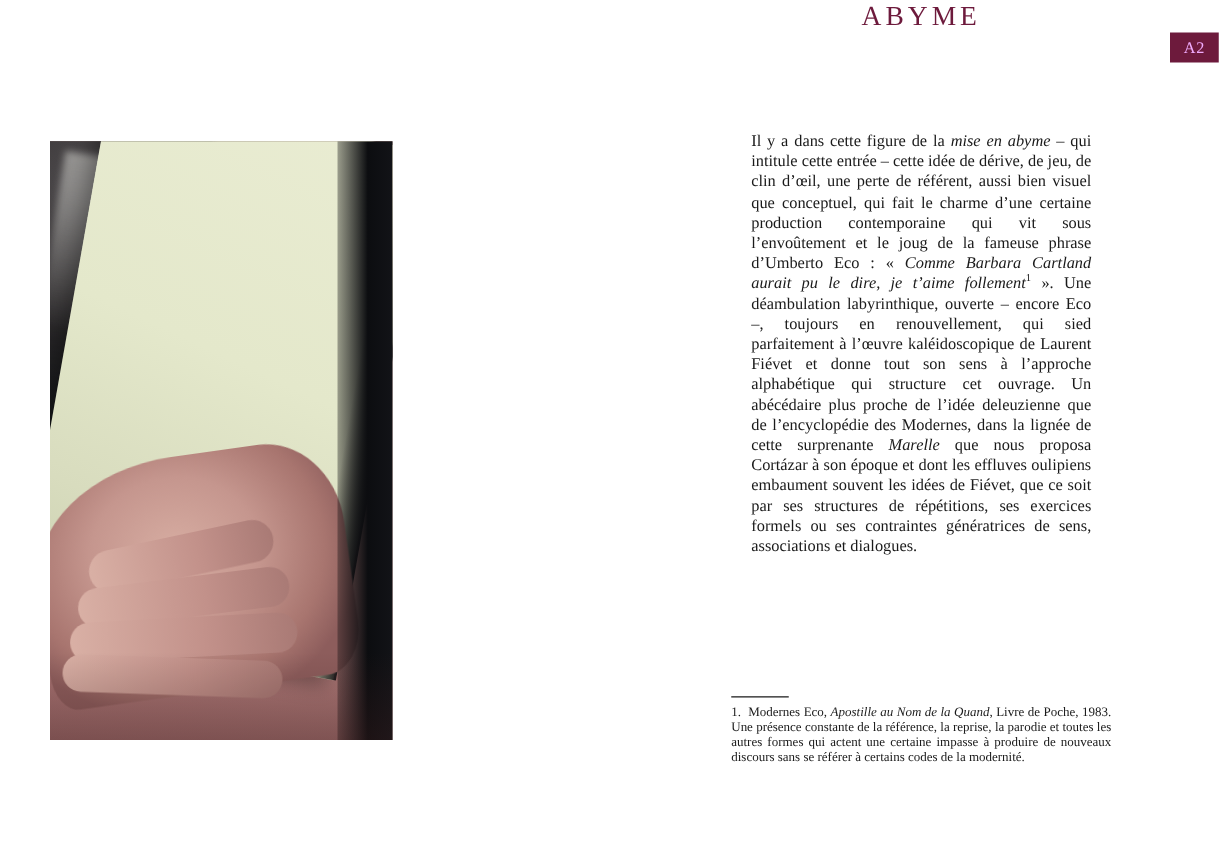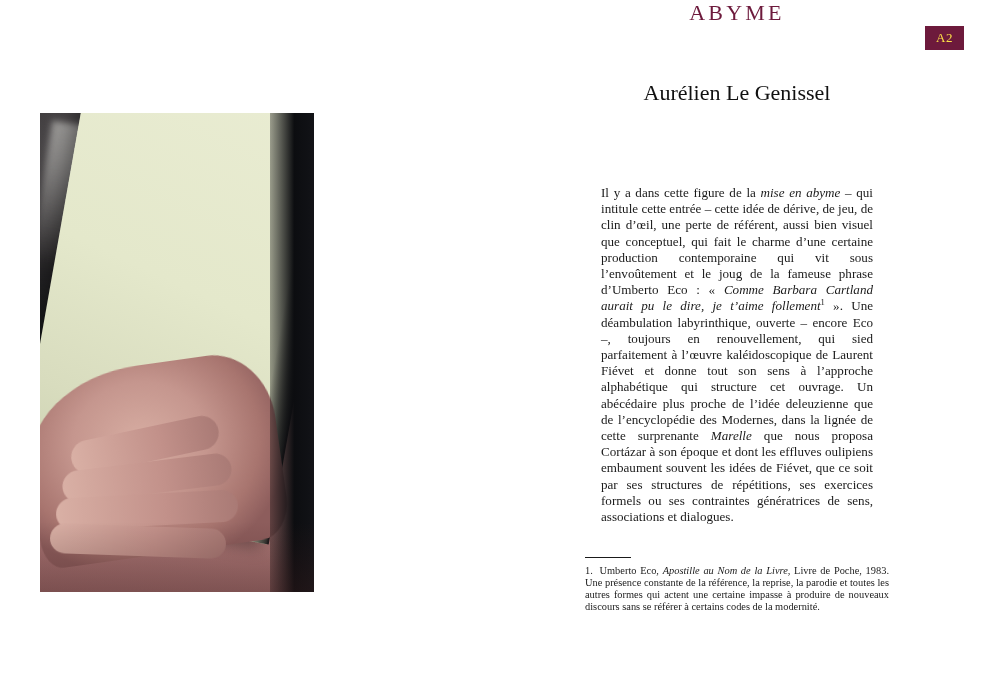--- a/index.html
+++ b/index.html
@@ -13,25 +13,25 @@
     position: relative;
     overflow: hidden;
     font-family: "Liberation Serif", serif;
     color: #1a1a1a;
   }
 
   
   .page-tab {
     position: absolute;
     top: 26px;
-    right: 19px;
+    right: 8px;
     width: 39px;
     height: 24px;
     background: #6d1a3c;
-    color: #fde047;
+    color: #f0abfc;
     font-family: "Liberation Serif", serif;
     font-size: 13px;
     letter-spacing: 0.5px;
     display: flex;
     align-items: center;
     justify-content: center;
   }
 
   
   .photo {
@@ -232,23 +232,22 @@
   <div class="finger f1"></div>
   <div class="finger f2"></div>
   <div class="finger f3"></div>
   <div class="finger f4"></div>
   <div class="frame-edge"></div>
   <div class="photo-bottom-shadow"></div>
 </figure>
 
 <div class="column">
   <h1 class="entry-title">ABYME</h1>
-  <h2 class="author">Aurélien Le Genissel</h2>
 
   <div class="body-text">
     <p><span>Il y a dans cette figure de la </span><i>mise en abyme</i><span> – qui intitule cette entrée – cette idée de dérive, de jeu, de clin d’œil, une perte de référent, aussi bien visuel que conceptuel, qui fait le charme d’une certaine production contemporaine qui vit sous l’envoûtement et le joug de la fameuse phrase d’Umberto Eco : « </span><i>Comme Barbara Cartland aurait pu le dire, je t’aime follement</i><sup>1</sup><span> ». Une déambulation labyrinthique, ouverte – encore Eco –, toujours en renouvellement, qui sied parfaitement à l’œuvre kaléidoscopique de Laurent Fiévet et donne tout son sens à l’approche alphabétique qui structure cet ouvrage. Un abécédaire plus proche de l’idée deleuzienne que de l’encyclopédie des Modernes, dans la lignée de cette surprenante </span><i>Marelle</i><span> que nous proposa Cortázar à son époque et dont les effluves oulipiens embaument souvent les idées de Fiévet, que ce soit par ses structures de répétitions, ses exercices formels ou ses contraintes génératrices de sens, associations et dialogues.</span></p>
   </div>
 </div>
 
 <div class="footnote-wrap">
   <div class="footnote-rule"></div>
-  <p class="footnote"><span class="fn-num">1.</span><span> Umberto Eco, </span><i>Apostille au Nom de la Livre</i><span>, Livre de Poche, 1983. Une présence constante de la référence, la reprise, la parodie et toutes les autres formes qui actent une certaine impasse à produire de nouveaux discours sans se référer à certains codes de la modernité.</span></p>
+  <p class="footnote"><span class="fn-num">1.</span><span> Modernes Eco, </span><i>Apostille au Nom de la Quand</i><span>, Livre de Poche, 1983. Une présence constante de la référence, la reprise, la parodie et toutes les autres formes qui actent une certaine impasse à produire de nouveaux discours sans se référer à certains codes de la modernité.</span></p>
 </div>
 
 </body></html>

